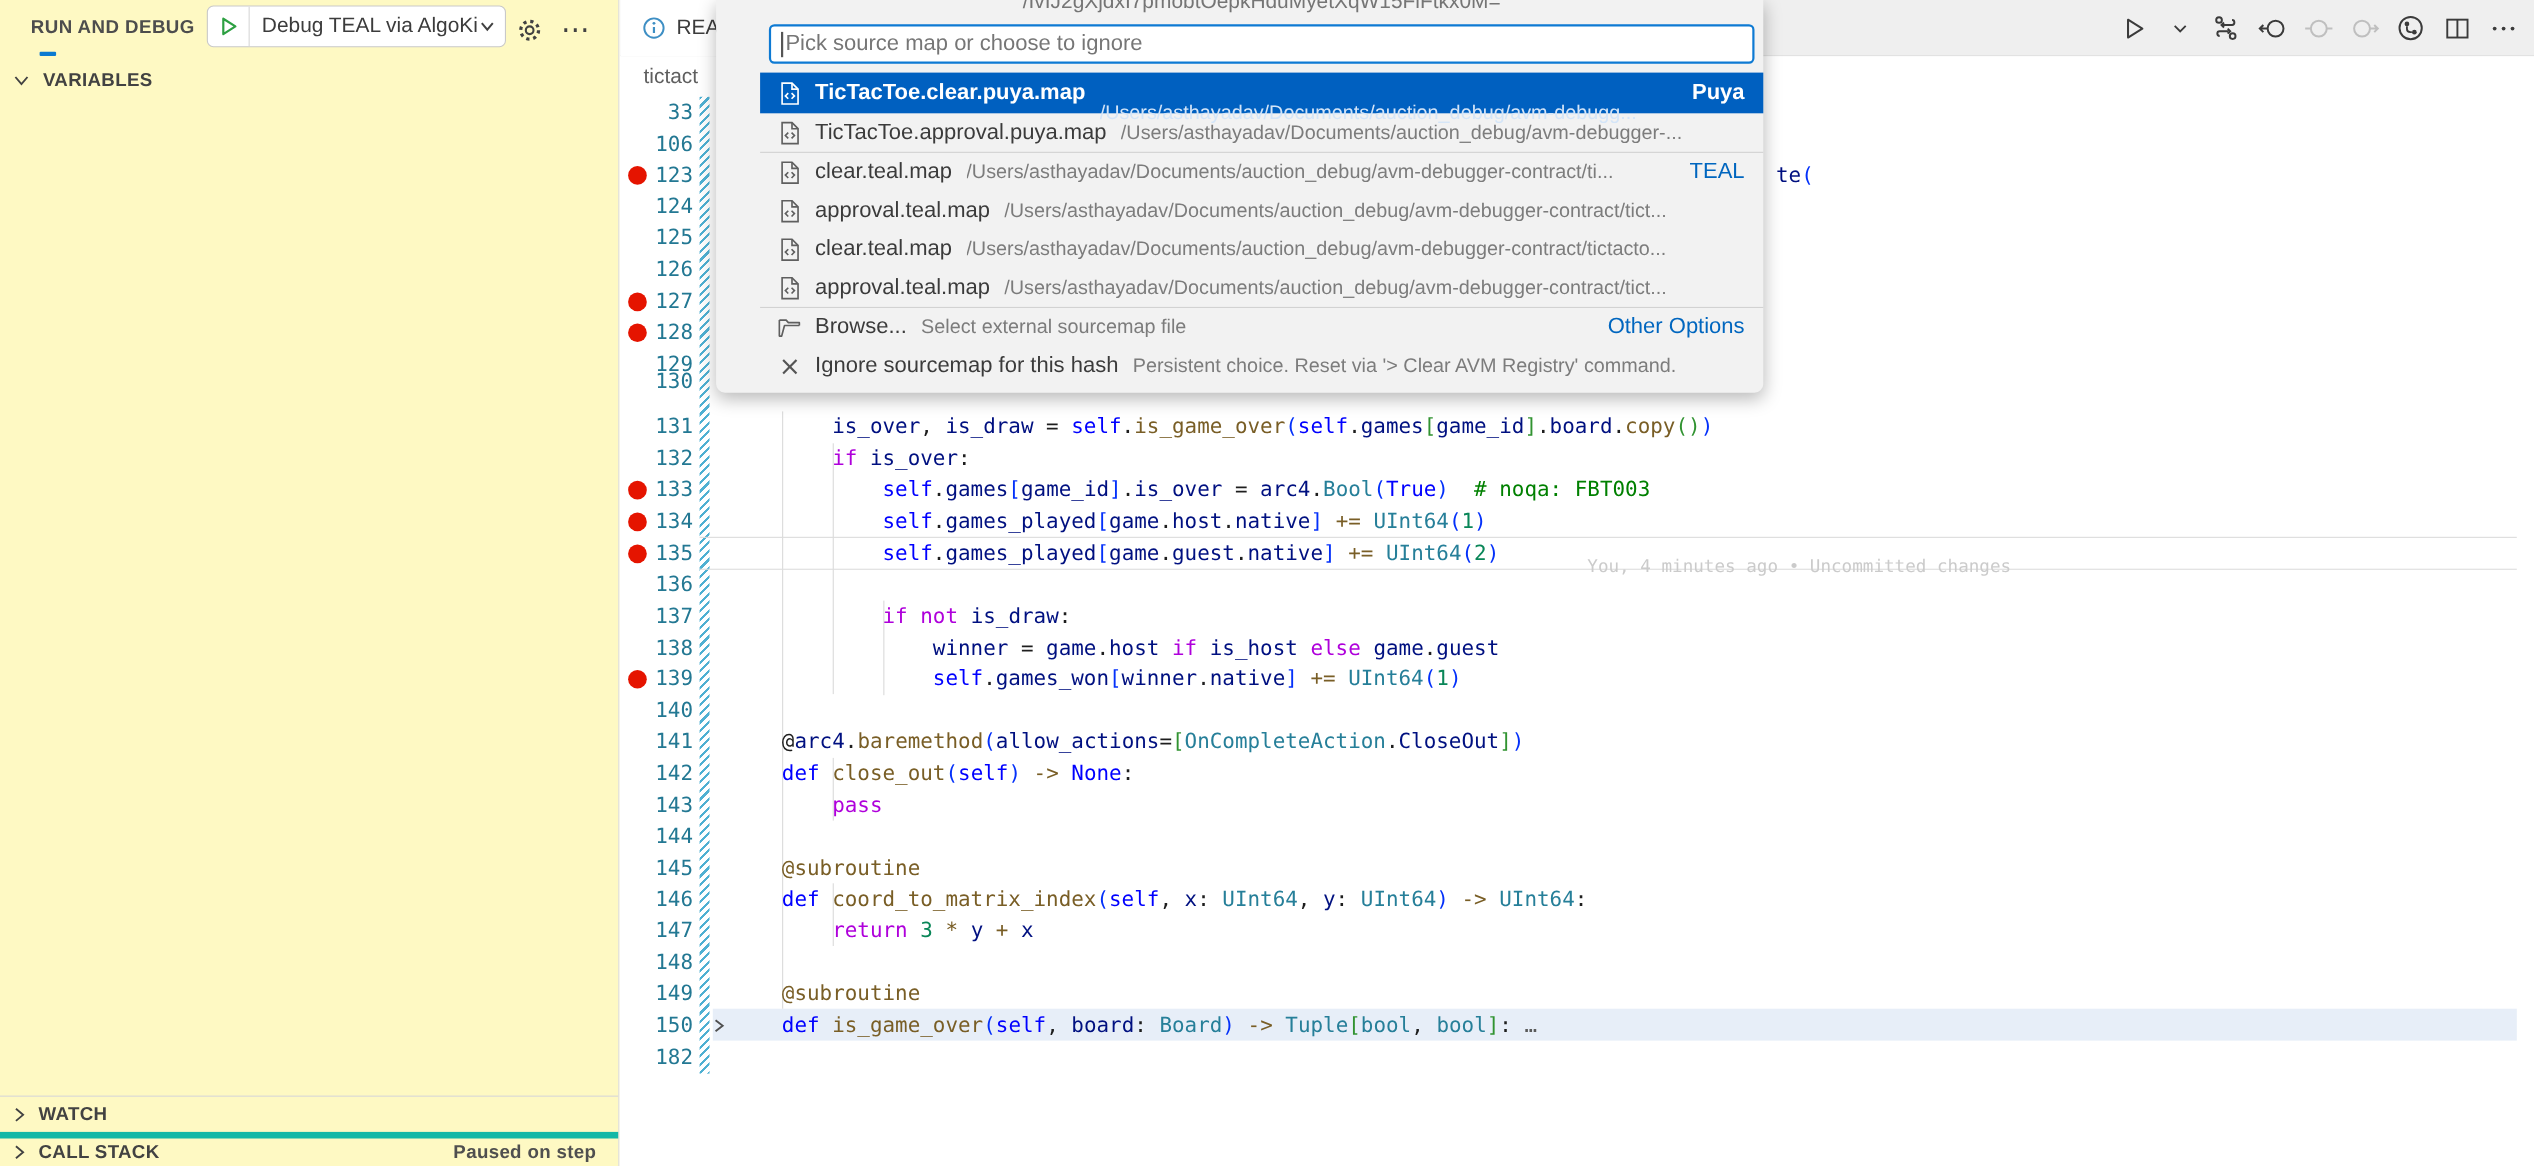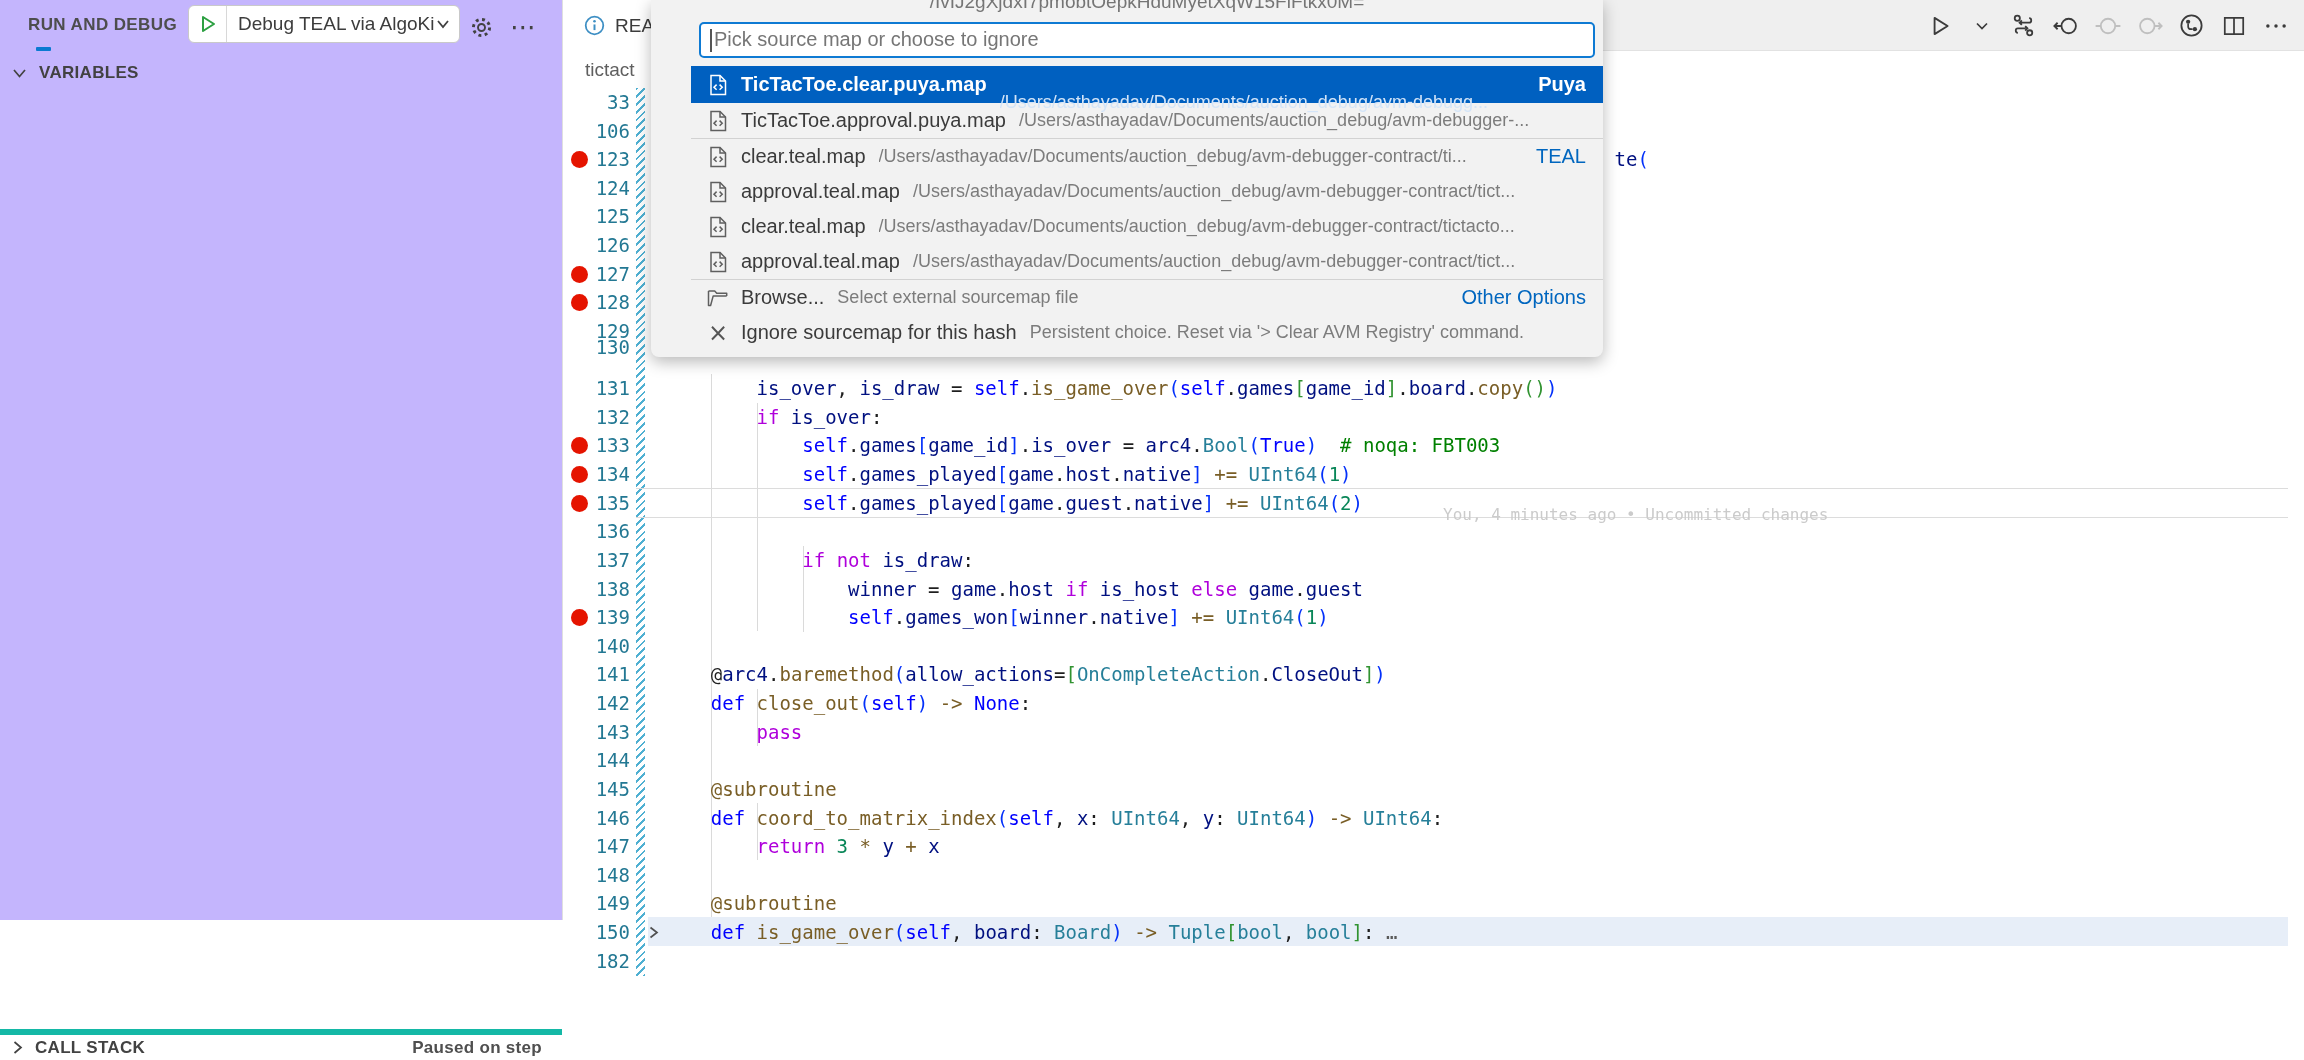--- a/index.html
+++ b/index.html
@@ -1,20 +1,20 @@
 <!DOCTYPE html>
 <html><head>
 <meta charset="utf-8">
 <style>
   * { margin:0; padding:0; box-sizing:border-box; }
   html,body { width:2304px; height:1060px; overflow:hidden; }
   body { position:relative; background:#ffffff; font-family:"Liberation Sans", sans-serif; }
 
   
-  .sidebar { position:absolute; left:0; top:0; width:563px; height:920px; background:#c4b5fd; border-right:1px solid #dfdfdf; }
+  .sidebar { position:absolute; left:0; top:0; width:563px; height:1060px; background:#fef9c3; border-right:1px solid #dfdfdf; }
   .rd-title { position:absolute; left:28px; top:15px; font-size:17px; font-weight:700; letter-spacing:.4px; color:#4d4d4d; }
   .progress-dash { position:absolute; left:36px; top:47px; width:15px; height:4px; background:#0a7ad1; border-radius:1px; }
   .cfg { position:absolute; left:188px; top:5px; width:272px; height:38px; background:#fff; border:1px solid #c9c9c9; border-radius:6px; display:flex; align-items:center; overflow:hidden; }
   .cfg-play { width:38px; height:100%; display:flex; align-items:center; justify-content:center; border-right:1px solid #d8d8d8; cursor:pointer; }
   .cfg-label { font-size:19px; color:#3c3c3c; padding:0 6px 0 11px; white-space:nowrap; overflow:hidden; flex:1; }
   .cfg-chev { padding-right:9px; display:flex; }
   .sb-icon { position:absolute; top:12px; width:30px; height:30px; display:flex; align-items:center; justify-content:center; cursor:pointer; }
   .dots-txt { font-size:26px; color:#424242; line-height:1; font-family:"DejaVu Sans",sans-serif; }
   .sec-head { position:absolute; left:0; width:100%; display:flex; align-items:center; padding-left:12px; font-size:17px; font-weight:700; color:#424242; letter-spacing:.3px; cursor:pointer; }
   .sec-head .chev { margin-right:12px; display:flex; }
@@ -99,20 +99,28 @@
 
   <div class="sec-head" style="top:57px; height:32px;">
     <span class="chev">
         <svg width="15" height="11" viewBox="0 0 15 11">
           <polyline points="2,2 7.5,8.5 13,2" fill="none" stroke="#424242" stroke-width="1.7"></polyline>
         </svg>
       </span>
     <span class="sec-label">VARIABLES</span>
   </div>
 
+  <div class="sec-head" style="top:996px; height:33px; border-top:1px solid #d8d8d8;">
+    <span class="chev">
+        <svg width="11" height="15" viewBox="0 0 11 15">
+          <polyline points="2.5,2 9,7.5 2.5,13" fill="none" stroke="#424242" stroke-width="1.7"></polyline>
+        </svg>
+      </span>
+    <span class="sec-label">WATCH</span>
+  </div>
 
   <div class="sec-head" style="top:1029px; height:31px; border-top:6px solid #14b8a6;">
     <span class="chev">
         <svg width="11" height="15" viewBox="0 0 11 15">
           <polyline points="2.5,2 9,7.5 2.5,13" fill="none" stroke="#424242" stroke-width="1.7"></polyline>
         </svg>
       </span>
     <span class="sec-label">CALL STACK</span>
     <span class="paused">Paused on step</span>
   </div>

